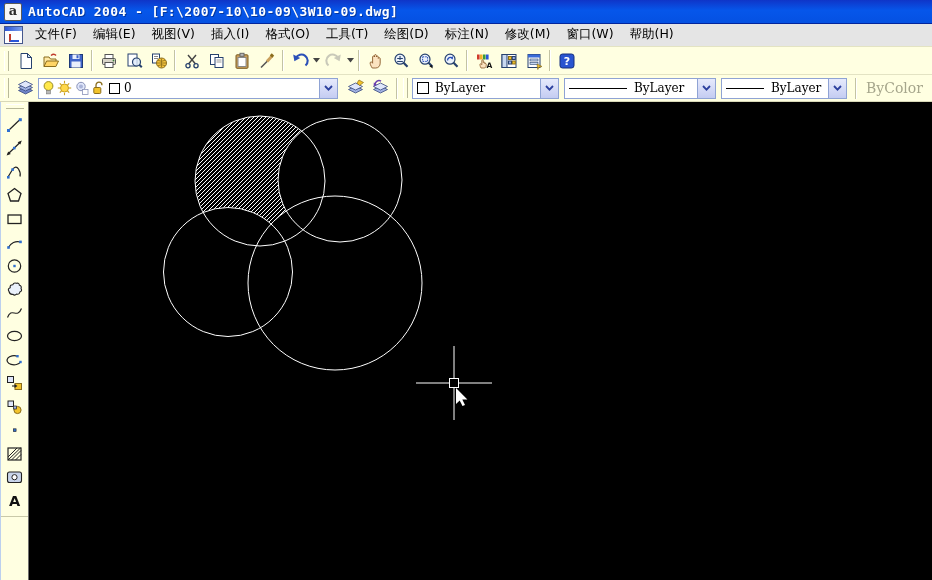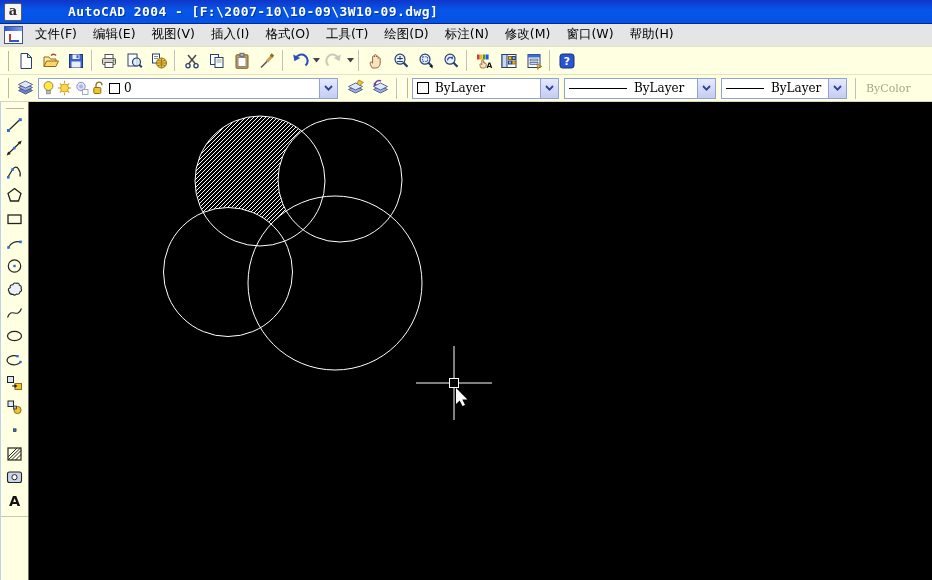--- a/index.html
+++ b/index.html
@@ -5,21 +5,21 @@
   html,body{margin:0;padding:0;}
   body{font-family:"DejaVu Sans",sans-serif;background:#333;}
   .window{position:relative;width:932px;height:580px;overflow:hidden;background:#ffffe1;box-sizing:border-box;}
 
   
   .titlebar{height:24px;background:linear-gradient(180deg,#0f35c8 0%,#0656ea 45%,#0551e2 100%);
     display:flex;align-items:center;gap:6px;padding-left:4px;border-bottom:1px solid #02259c;box-sizing:border-box;}
   .app-icon{width:16px;height:16px;background:#f6f6f6;border:1px solid #5a5a5a;border-radius:2px;
     color:#2b2b2b;font:bold 13px/14px "DejaVu Serif",serif;text-align:center;}
   .title-text{color:#ffffff;font:bold 13px "DejaVu Sans Mono",monospace;letter-spacing:.4px;white-space:nowrap;
-    text-shadow:1px 1px 0 rgba(0,0,30,.35);margin-left:40px;}
+    text-shadow:1px 1px 0 rgba(0,0,30,.35);}
 
   
   .menubar{height:22px;background:#e5e5e5;display:flex;align-items:center;padding-left:3px;
     border-bottom:1px solid #e3e3c3;}
   .doc-icon{width:17px;height:16px;margin:0 4px 0 1px;position:relative;background:#fdfdff;border:1px solid #44568c;}
   .doc-icon .bar{position:absolute;left:0;top:0;right:0;height:4px;background:linear-gradient(90deg,#2a55d8,#7fa0e8);}
   .doc-icon .mark{position:absolute;left:4px;top:7px;width:8px;height:6px;border-left:2px solid #c03a2a;border-bottom:2px solid #2a55d8;}
   .menu-item{padding:3px 8px 4px 8px;font-size:12.5px;color:#000;white-space:nowrap;cursor:default;}
 
   
@@ -35,21 +35,21 @@
 
   
   .combo{height:21px;background:#fff;border:1px solid #8fa3d4;display:flex;align-items:center;box-sizing:border-box;
     font-size:12px;color:#000;margin-right:5px;}
   .combo .val{padding:0 3px;white-space:nowrap;font-family:"DejaVu Serif",serif;font-size:12px;}
   .combo-btn{width:17px;align-self:stretch;background:linear-gradient(180deg,#e6eafc,#c4ccf2);border-left:1px solid #8fa3d4;
     display:flex;align-items:center;justify-content:center;margin-left:auto;}
   .layer-states{display:flex;align-items:center;gap:2px;padding-left:3px;}
   .swatch{width:10px;height:10px;background:#ffffff;border:1px solid #000;margin:0 3px 0 4px;}
   .lt-line{height:1px;background:#000;margin:0 4px;}
-  .plotstyle{color:#a6a68c;font-family:"DejaVu Serif",serif;font-size:11px;padding:0 6px;text-align:center;}
+  .plotstyle{color:#a6a68c;font-family:"DejaVu Serif",serif;font-size:14px;padding:0 6px;text-align:center;}
 
   
   .main{display:flex;height:479px;}
   .draw-toolbar{width:29px;background:#ffffe1;border-right:1px solid #6f6f6f;border-left:1px solid #bcd0ee;
     display:flex;flex-direction:column;align-items:center;padding-top:2px;box-sizing:border-box;}
   .vgrip{width:18px;height:3px;border-top:1px solid #ffffff;border-bottom:1px solid #b9b99a;margin-bottom:4px;}
   .draw-btn{width:25px;height:21.5px;display:flex;align-items:center;justify-content:center;border:1px solid transparent;border-radius:2px;}
   .draw-tb-end{width:100%;border-top:1px solid #c9c9a9;margin-top:3px;}
   .canvas{position:relative;flex:1;background:#000;}
   .canvas svg{display:block;}

